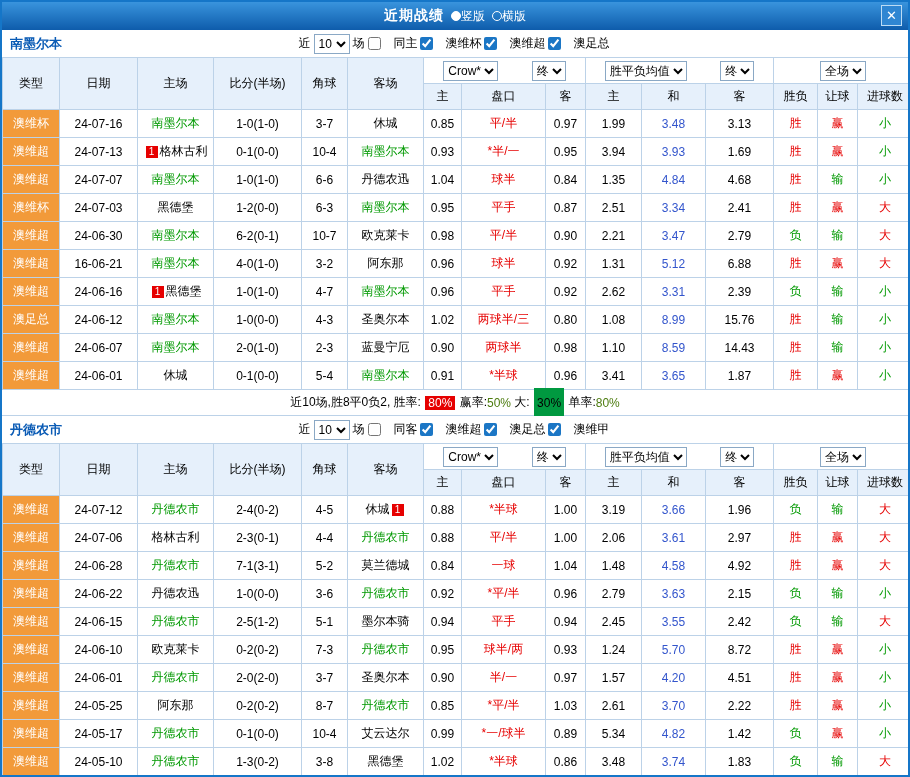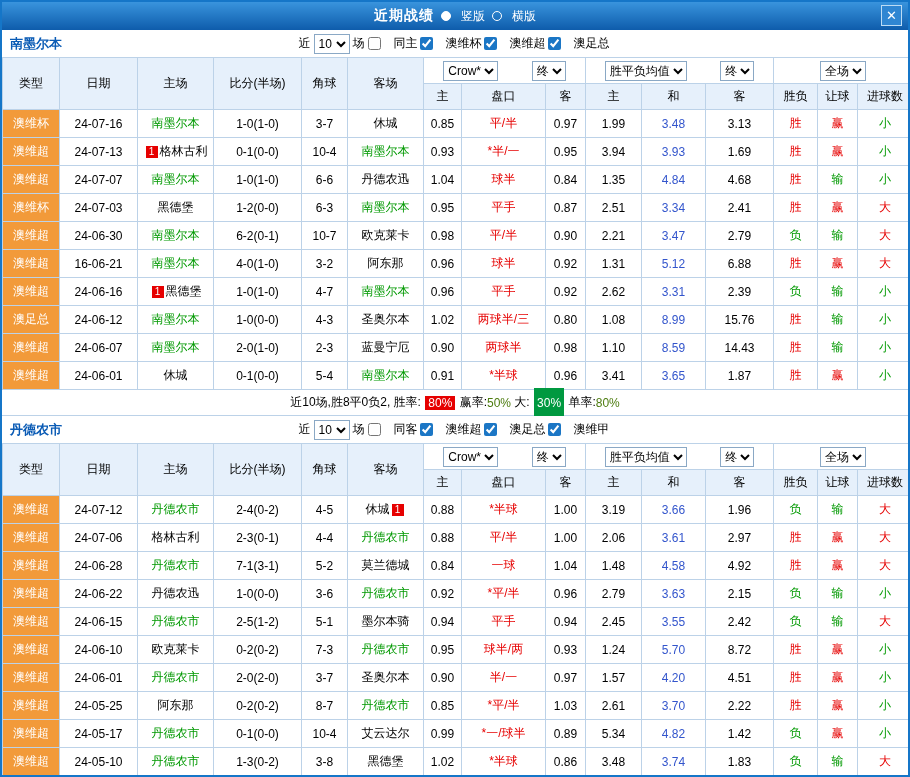--- a/index.html
+++ b/index.html
@@ -2,21 +2,21 @@
 <html><head>
 <meta charset="utf-8">
 <style>
   html,body{margin:0;padding:0;background:#fff;}
   body{width:910px;font-family:"Liberation Sans","DejaVu Sans",sans-serif;font-size:12px;color:#000;}
   .window{width:910px;height:777px;box-sizing:border-box;border:2px solid #1576c8;display:flex;flex-direction:column;overflow:hidden;}
   
   .titlebar{height:28px;flex:0 0 28px;background:linear-gradient(#3994dd,#0e5cab);display:flex;align-items:center;position:relative;color:#fff;}
   .titlebar-center{margin:0 auto;display:flex;align-items:center;gap:7px;}
   .tb-title{font-weight:bold;font-size:14px;letter-spacing:1px;}
-  .radio-wrap{display:flex;align-items:center;gap:10px;font-size:12px;cursor:pointer;text-align:center;}
+  .radio-wrap{display:flex;align-items:center;gap:0;font-size:12px;cursor:pointer;text-align:center;}
   .rdo{width:10px;height:10px;border:1px solid #fff;border-radius:50%;display:inline-block;box-sizing:border-box;position:relative;background:transparent;}
   .rdo.on{background:#fff;}
   .close-btn{position:absolute;right:6px;top:3px;width:21px;height:21px;background:#2f86d2;border:1px solid #bcdcf5;color:#fff;font-weight:bold;text-align:center;line-height:19px;font-size:13px;cursor:pointer;box-sizing:border-box;}
   
   .block{display:flex;flex-direction:column;}
   .team-row{height:27px;flex:0 0 27px;position:relative;display:flex;align-items:center;background:#fff;}
   .team-name{position:absolute;left:8px;color:#0a5bb5;font-weight:bold;font-size:13px;cursor:pointer;}
   .filters{margin:0 auto;display:flex;align-items:center;gap:3px;}
   .filter-group{display:flex;align-items:center;}
   .cb{display:flex;align-items:center;cursor:pointer;gap:13px;margin-right:2px;}
@@ -35,21 +35,21 @@
   td.res-red{color:#e60000;}
   td.res-green{color:#009900;}
   .tname{cursor:pointer;}
   .tname.green-team{color:#009900;}
   .badge1{display:inline-block;background:#e60000;color:#fff;font-size:10px;width:12px;height:12px;line-height:12px;text-align:center;vertical-align:middle;margin:0 2px;}
   
   .summary{height:25px;flex:0 0 25px;display:flex;align-items:center;justify-content:center;border-bottom:1px solid #bcd2e8;background:#fff;text-align:center;}
   .summary span{white-space:pre;}
   .red-text{color:#4d7c0f;}
   .badge-red{background:#e60000;color:#fff;padding:0 3px;margin:0 1px;}
-  .badge-green{background:#009940;color:#ffffff;padding:8px 3px;margin:12px 1px;}
+  .badge-green{background:#009940;color:#000000;padding:8px 3px;margin:12px 1px;}
 </style>
 </head>
 <body>
 
 <div class="window">
 
   <div class="titlebar">
     <div class="titlebar-center">
       <span class="tb-title">近期战绩</span>
       <span class="radio-wrap">

